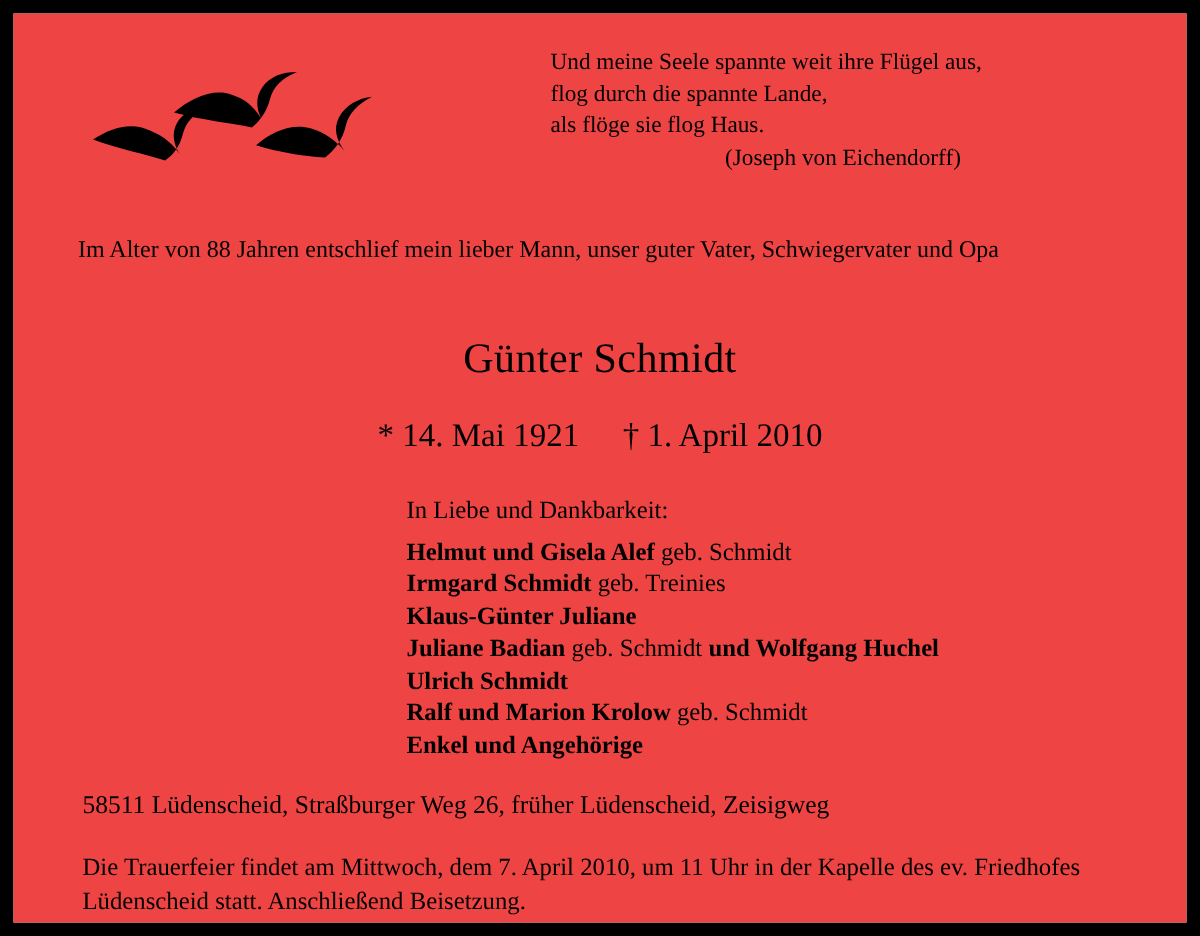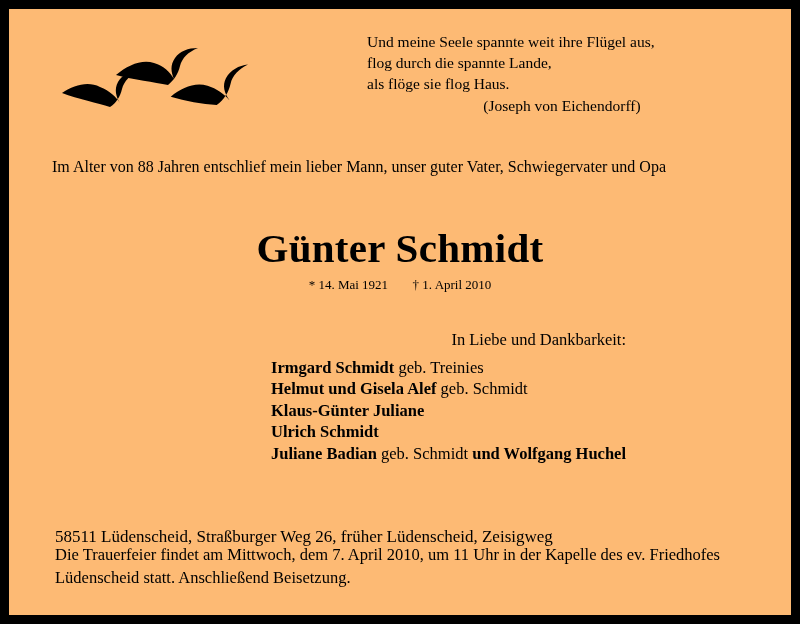--- a/index.html
+++ b/index.html
@@ -20,21 +20,21 @@
     height: 624px;
     box-sizing: border-box;
     border: 9px solid #000000;
     background: #ffffff;
   }
   .inner {
     position: relative;
     width: 100%;
     height: 100%;
     box-sizing: border-box;
-    background: #fdba74;
+    background: #ef4444;
   }
 
   
   .top-area {
     position: relative;
     height: 125px;
   }
   .birds {
     position: absolute;
     left: 45px;
@@ -70,48 +70,47 @@
     line-height: 25px;
   }
 
   
   .name {
     position: absolute;
     left: 0;
     right: 0;
     top: 215px;
     text-align: center;
-    font-size: 41px;
-    font-weight: bold;
+    font-size: 28px;
+    font-weight: normal;
     letter-spacing: 0.3px;
   }
   .dates {
     position: absolute;
     left: 0;
     right: 0;
     top: 268px;
     text-align: center;
-    font-size: 13px;
+    font-size: 22px;
   }
   .dates .sep {
     display: inline-block;
     width: 18px;
   }
 
   
   .family {
     position: absolute;
     left: 262px;
     top: 320px;
     font-size: 16.5px;
     line-height: 21.5px;
   }
   .family .heading {
     margin-bottom: 6px;
-    text-align: right;
   }
   .family .member {
     white-space: nowrap;
   }
   .family .member b {
     font-weight: bold;
   }
   .family .member .lt {
     font-weight: normal;
   }
@@ -119,21 +118,21 @@
   
   .address {
     position: absolute;
     left: 46px;
     top: 518px;
     font-size: 17px;
   }
   .ceremony {
     position: absolute;
     left: 46px;
-    top: 534px;
+    top: 557px;
     width: 700px;
     font-size: 16.5px;
     line-height: 23px;
   }
 </style>
 </head>
 <body>
 
 <div class="obituary">
   <div class="inner">
@@ -164,33 +163,39 @@
     <div class="dates">
       <span>* 14. Mai 1921</span>
       <span class="sep"></span>
       <span>† 1. April 2010</span>
     </div>
 
     <div class="family">
       <div class="heading">In Liebe und Dankbarkeit:</div>
 
       <div class="member">
+        <b>Helmut und Gisela Alef</b><span class="lt"> geb. Schmidt</span>
+      </div>
+      <div class="member">
         <b>Irmgard Schmidt</b><span class="lt"> geb. Treinies</span>
       </div>
       <div class="member">
-        <b>Helmut und Gisela Alef</b><span class="lt"> geb. Schmidt</span>
-      </div>
-      <div class="member">
         <b>Klaus-Günter Juliane</b><span class="lt"></span>
       </div>
       <div class="member">
+        <b>Juliane Badian</b><span class="lt"> geb. Schmidt </span><b>und Wolfgang Huchel</b>
+      </div>
+      <div class="member">
         <b>Ulrich Schmidt</b><span class="lt"></span>
       </div>
       <div class="member">
-        <b>Juliane Badian</b><span class="lt"> geb. Schmidt </span><b>und Wolfgang Huchel</b>
+        <b>Ralf und Marion Krolow</b><span class="lt"> geb. Schmidt</span>
+      </div>
+      <div class="member">
+        <b>Enkel und Angehörige</b><span class="lt"></span>
       </div>
     </div>
 
     <div class="address">58511 Lüdenscheid, Straßburger Weg 26, früher Lüdenscheid, Zeisigweg</div>
 
     <div class="ceremony">Die Trauerfeier findet am Mittwoch, dem 7. April 2010, um 11 Uhr in der Kapelle des ev. Friedhofes Lüdenscheid statt. Anschließend Beisetzung.</div>
 
   </div>
 </div>
 

